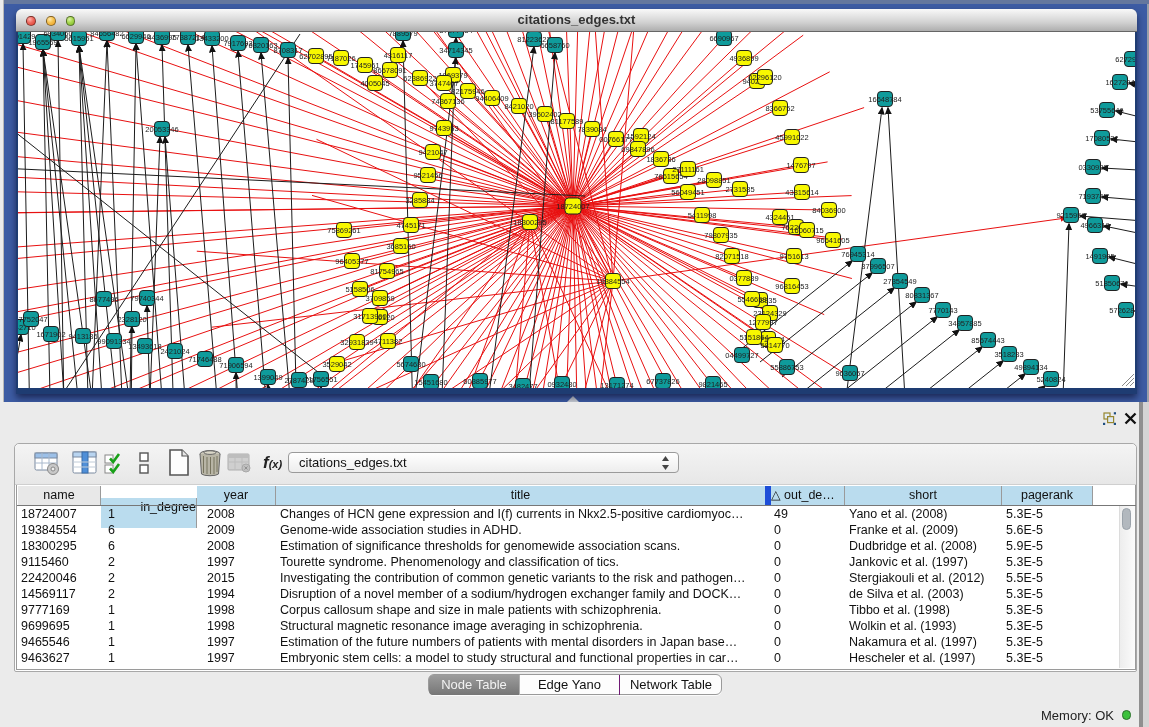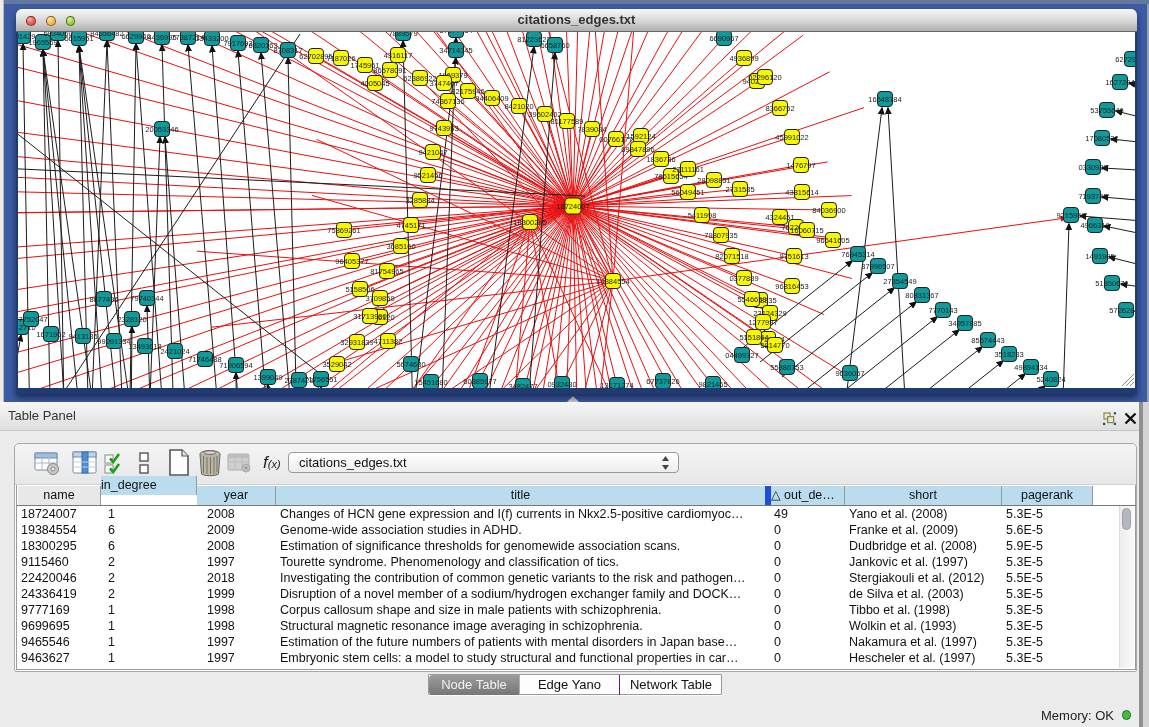--- a/index.html
+++ b/index.html
@@ -548,21 +548,20 @@
 </svg>
     </div>
  <div id="tbar">
       <div class="t">citations_edges.txt</div>
   <div class="tl" style="left:10px;background:radial-gradient(circle at 35% 30%,#ffb3ac,#ee6a60 45%,#d63a2c)"></div>
   <div class="tl" style="left:30px;background:radial-gradient(circle at 35% 30%,#ffe9b0,#f6c24e 45%,#e89a28)"></div>
   <div class="tl" style="left:49.5px;background:radial-gradient(circle at 35% 30%,#d8f0a8,#a8d84e 45%,#7ab82e)"></div>
  </div>
 </div>
 <div id="panel">
- <div id="phdr">Table Panel</div>
  <svg width="13" height="13" style="position:absolute;left:1103px;top:10px" viewBox="0 0 13 13">
    <rect x="1" y="1" width="6" height="6" fill="#e4edf6" stroke="#97862e" stroke-width="1.2"></rect>
    <rect x="4.6" y="4.6" width="6" height="6" fill="#dce8f4" stroke="#97862e" stroke-width="1.2"></rect>
    <rect x="10.8" y="0.2" width="2.2" height="2.2" fill="#1d4e80"></rect>
       <rect x="0" y="10.8" width="2.2" height="2.2" fill="#1d4e80"></rect>
       <rect x="10.8" y="10.8" width="2.2" height="2.2" fill="#1d4e80"></rect>
  </svg>
  <svg width="13" height="13" style="position:absolute;left:1124px;top:10px" viewBox="0 0 13 13">
    <path d="M1.5,1.5L11.5,11.5M11.5,1.5L1.5,11.5" stroke="#111" stroke-width="2.3"></path>
  </svg>
@@ -601,43 +600,43 @@
           <path d="M6.5,7v17M10,8v17M13.5,8v17M17,8v17M20,7v16" stroke="#77745f" fill="none"></path>
           <ellipse cx="13" cy="3.6" rx="6" ry="1.8" fill="#dad7c8" stroke="#666"></ellipse>
         </svg>
 <svg width="24" height="22" viewBox="0 0 24 22" style="position:absolute;left:212px;top:8px">
           <rect x="1" y="2" width="21" height="16" rx="1" fill="#cfcfcf" stroke="#adadad"></rect>
           <rect x="1" y="2" width="21" height="4" fill="#bdbdbd"></rect>
           <path d="M1,10h21M8,2v16M15,2v16" stroke="#bdbdbd"></path>
           <circle cx="19" cy="16" r="4" fill="#c0c0c0" stroke="#a8a8a8"></circle>
           <path d="M17.5,14.5l3,3m0,-3l-3,3" stroke="#909090"></path>
         </svg>
-<div style="position:absolute;left:248px;top:9px;font-size:15px;font-style:italic;font-weight:normal;color:#222"><span style="font-size:17px">f</span><span style="font-size:11px">(x)</span></div>
+<div style="position:absolute;left:248px;top:9px;font-size:15px;font-style:italic;font-weight:bold;color:#222"><span style="font-size:17px">f</span><span style="font-size:11px">(x)</span></div>
    <div id="combo">citations_edges.txt
      <svg width="9" height="14" style="position:absolute;right:8px;top:3px" viewBox="0 0 9 14">
             <path d="M4.5,0L8,5H1Z" fill="#444"></path>
             <path d="M4.5,14L8,9H1Z" fill="#444"></path>
           </svg>
    </div>
   </div>
  </div>
- <div style="position:absolute;left:428px;top:272px;width:294px;height:21px;border:1px solid #9a9a9a;border-radius:1px;background:#fdfdfd;box-shadow:0 1px 0 rgba(255,255,255,.8)">
+ <div style="position:absolute;left:428px;top:272px;width:294px;height:21px;border:1px solid #9a9a9a;border-radius:6px;background:#fdfdfd;box-shadow:0 1px 0 rgba(255,255,255,.8)">
    <div class="seg" style="left:0;width:90px;background:linear-gradient(#9c9c9c,#767676);color:#f2f2f2;border-radius:4px 0 0 4px">Node Table</div>
    <div class="seg" style="left:90px;width:100px;border-left:1px solid #b0b0b0;color:#111">Edge Yano</div>
    <div class="seg" style="left:190px;width:103px;border-left:1px solid #701a75;color:#111">Network Table</div>
  </div>
  <div style="position:absolute;left:1040px;top:306px;width:74px;text-align:right;font-size:13px;color:#222">Memory: OK</div>
  <div style="position:absolute;left:1121.5px;top:308px;width:9.5px;height:9.5px;border-radius:50%;background:#3cc13c;border:1.5px solid #2b6e2b"></div>
  <div style="position:absolute;left:1139px;top:0;width:4px;height:325px;background:#8f8f8f"></div>
  <div style="position:absolute;left:1143px;top:0;width:6px;height:325px;background:#d4d4d4"></div>
 </div>
 <div style="position:absolute;left:16px;top:485px;width:1120px;height:185px;background:#fff;border:1px solid #9a9a9a;border-top:none;overflow:hidden">
 </div>
 <div style="position:absolute;left:18px;top:486px;width:83px;height:19px;background:#e8e8e8;border-right:1px solid #9a9a9a;text-align:center;line-height:19px;font-size:12.5px;color:#111">name</div>
-<div style="position:absolute;left:101px;top:476px;width:96px;height:19px;background:#badcee;border-right:1px solid #9a9a9a;text-align:left;line-height:19px;font-size:12.5px;color:#111">in_degree</div>
+<div style="position:absolute;left:101px;top:498px;width:96px;height:30px;background:#badcee;border-right:1px solid #9a9a9a;text-align:right;line-height:19px;font-size:12.5px;color:#111">in_degree</div>
 <div style="position:absolute;left:197px;top:486px;width:79px;height:19px;background:#badcee;border-right:1px solid #9a9a9a;text-align:center;line-height:19px;font-size:12.5px;color:#111">year</div>
 <div style="position:absolute;left:276px;top:486px;width:495px;height:19px;background:#badcee;border-right:6px solid #1d4ed8;text-align:center;line-height:19px;font-size:12.5px;color:#111">title</div>
 <div style="position:absolute;left:771px;top:486px;width:74px;height:19px;background:#badcee;border-right:1px solid #9a9a9a;text-align:left;line-height:19px;font-size:12.5px;color:#111">△ out_de…</div>
 <div style="position:absolute;left:845px;top:486px;width:157px;height:19px;background:#badcee;border-right:1px solid #9a9a9a;text-align:center;line-height:19px;font-size:12.5px;color:#111">short</div>
 <div style="position:absolute;left:1002px;top:486px;width:91px;height:19px;background:#badcee;border-right:1px solid #9a9a9a;text-align:center;line-height:19px;font-size:12.5px;color:#111">pagerank</div>
 <div style="position:absolute;left:17px;top:505px;width:1119px;height:1px;background:#777"></div>
 <div style="position:absolute;font-size:12.5px;color:#111">
     <div style="position:absolute;left:21px;top:506px;width:78px;height:16px;line-height:16px;overflow:hidden;white-space:nowrap">18724007</div>
     <div style="position:absolute;left:108px;top:506px;width:87px;height:16px;line-height:16px;overflow:hidden;white-space:nowrap">1</div>
     <div style="position:absolute;left:207px;top:506px;width:67px;height:16px;line-height:16px;overflow:hidden;white-space:nowrap">2008</div>
@@ -661,28 +660,28 @@
     <div style="position:absolute;left:1006px;top:538px;width:85px;height:16px;line-height:16px;overflow:hidden;white-space:nowrap">5.9E-5</div>
 <div style="position:absolute;left:21px;top:554px;width:78px;height:16px;line-height:16px;overflow:hidden;white-space:nowrap">9115460</div>
     <div style="position:absolute;left:108px;top:554px;width:87px;height:16px;line-height:16px;overflow:hidden;white-space:nowrap">2</div>
     <div style="position:absolute;left:207px;top:554px;width:67px;height:16px;line-height:16px;overflow:hidden;white-space:nowrap">1997</div>
     <div style="position:absolute;left:280px;top:554px;width:489px;height:16px;line-height:16px;overflow:hidden;white-space:nowrap">Tourette syndrome. Phenomenology and classification of tics.</div>
     <div style="position:absolute;left:774px;top:554px;width:69px;height:16px;line-height:16px;overflow:hidden;white-space:nowrap">0</div>
     <div style="position:absolute;left:849px;top:554px;width:151px;height:16px;line-height:16px;overflow:hidden;white-space:nowrap">Jankovic et al. (1997)</div>
     <div style="position:absolute;left:1006px;top:554px;width:85px;height:16px;line-height:16px;overflow:hidden;white-space:nowrap">5.3E-5</div>
 <div style="position:absolute;left:21px;top:570px;width:78px;height:16px;line-height:16px;overflow:hidden;white-space:nowrap">22420046</div>
     <div style="position:absolute;left:108px;top:570px;width:87px;height:16px;line-height:16px;overflow:hidden;white-space:nowrap">2</div>
-    <div style="position:absolute;left:207px;top:570px;width:67px;height:16px;line-height:16px;overflow:hidden;white-space:nowrap">2018</div>
+    <div style="position:absolute;left:207px;top:570px;width:67px;height:16px;line-height:16px;overflow:hidden;white-space:nowrap">2015</div>
     <div style="position:absolute;left:280px;top:570px;width:489px;height:16px;line-height:16px;overflow:hidden;white-space:nowrap">Investigating the contribution of common genetic variants to the risk and pathogen…</div>
     <div style="position:absolute;left:774px;top:570px;width:69px;height:16px;line-height:16px;overflow:hidden;white-space:nowrap">0</div>
     <div style="position:absolute;left:849px;top:570px;width:151px;height:16px;line-height:16px;overflow:hidden;white-space:nowrap">Stergiakouli et al. (2012)</div>
     <div style="position:absolute;left:1006px;top:570px;width:85px;height:16px;line-height:16px;overflow:hidden;white-space:nowrap">5.5E-5</div>
-<div style="position:absolute;left:21px;top:586px;width:78px;height:16px;line-height:16px;overflow:hidden;white-space:nowrap">24336419</div>
+<div style="position:absolute;left:21px;top:586px;width:78px;height:16px;line-height:16px;overflow:hidden;white-space:nowrap">14569117</div>
     <div style="position:absolute;left:108px;top:586px;width:87px;height:16px;line-height:16px;overflow:hidden;white-space:nowrap">2</div>
-    <div style="position:absolute;left:207px;top:586px;width:67px;height:16px;line-height:16px;overflow:hidden;white-space:nowrap">1999</div>
+    <div style="position:absolute;left:207px;top:586px;width:67px;height:16px;line-height:16px;overflow:hidden;white-space:nowrap">1994</div>
     <div style="position:absolute;left:280px;top:586px;width:489px;height:16px;line-height:16px;overflow:hidden;white-space:nowrap">Disruption of a novel member of a sodium/hydrogen exchanger family and DOCK…</div>
     <div style="position:absolute;left:774px;top:586px;width:69px;height:16px;line-height:16px;overflow:hidden;white-space:nowrap">0</div>
     <div style="position:absolute;left:849px;top:586px;width:151px;height:16px;line-height:16px;overflow:hidden;white-space:nowrap">de Silva et al. (2003)</div>
     <div style="position:absolute;left:1006px;top:586px;width:85px;height:16px;line-height:16px;overflow:hidden;white-space:nowrap">5.3E-5</div>
 <div style="position:absolute;left:21px;top:602px;width:78px;height:16px;line-height:16px;overflow:hidden;white-space:nowrap">9777169</div>
     <div style="position:absolute;left:108px;top:602px;width:87px;height:16px;line-height:16px;overflow:hidden;white-space:nowrap">1</div>
     <div style="position:absolute;left:207px;top:602px;width:67px;height:16px;line-height:16px;overflow:hidden;white-space:nowrap">1998</div>
     <div style="position:absolute;left:280px;top:602px;width:489px;height:16px;line-height:16px;overflow:hidden;white-space:nowrap">Corpus callosum shape and size in male patients with schizophrenia.</div>
     <div style="position:absolute;left:774px;top:602px;width:69px;height:16px;line-height:16px;overflow:hidden;white-space:nowrap">0</div>
     <div style="position:absolute;left:849px;top:602px;width:151px;height:16px;line-height:16px;overflow:hidden;white-space:nowrap">Tibbo et al. (1998)</div>

